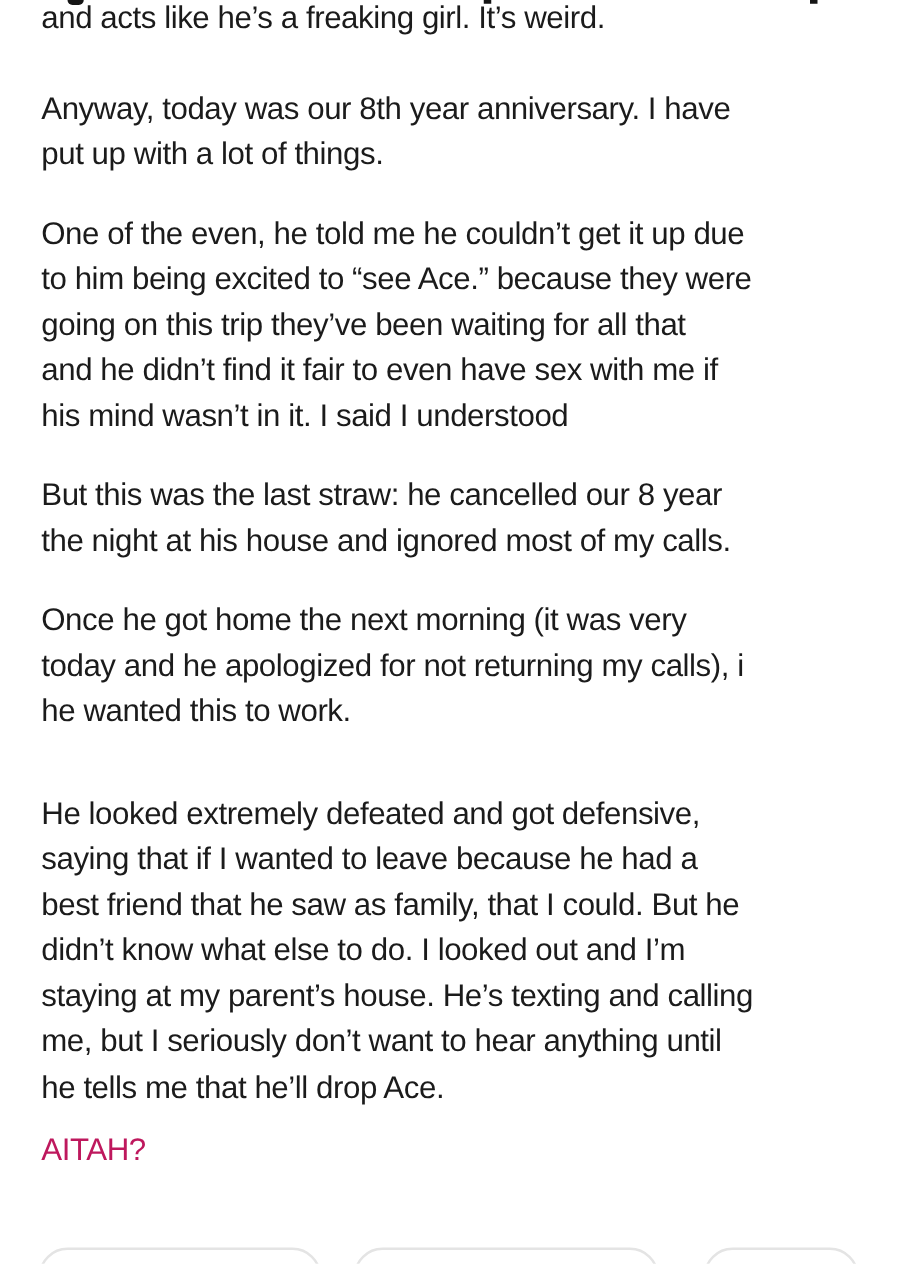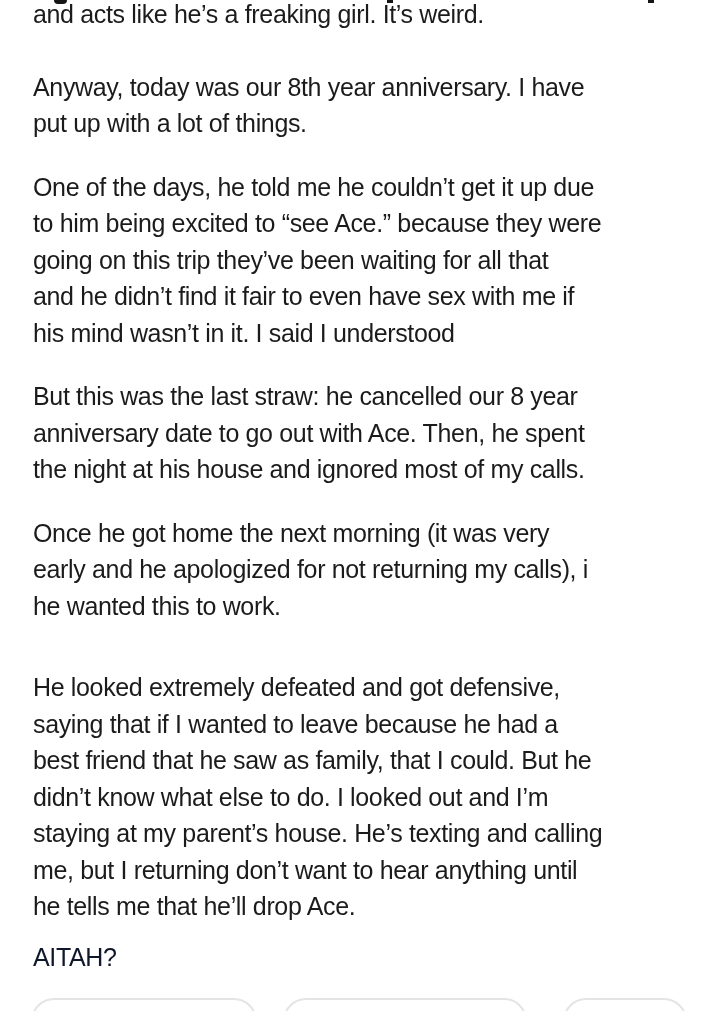--- a/index.html
+++ b/index.html
@@ -25,21 +25,21 @@
     font-size: 25px;
     line-height: 36.5px;
     letter-spacing: -0.35px;
   }
   .para { margin: 0 0 27px 0; }
   .para.gap-lg { margin-bottom: 36px; }
   .para.gap-sm { margin-bottom: 14px; margin-top: 45px; }
   .line { display: block; white-space: nowrap; }
 
   .question {
-    color: #0f172a;
+    color: #be185d;
     font-size: 25px;
     line-height: 36.5px;
     letter-spacing: -0.35px;
   }
 
   
   .frag {
     position: absolute;
     top: 0;
     background: #151515;
@@ -79,46 +79,45 @@
   <p class="para gap-lg">
     <span class="line">and acts like he’s a freaking girl. It’s weird.</span>
   </p>
 
   <p class="para">
     <span class="line">Anyway, today was our 8th year anniversary. I have</span>
     <span class="line">put up with a lot of things.</span>
   </p>
 
   <p class="para">
-    <span class="line">One of the days, he told me he couldn’t get it up due</span>
+    <span class="line">One of the even, he told me he couldn’t get it up due</span>
     <span class="line">to him being excited to “see Ace.” because they were</span>
     <span class="line">going on this trip they’ve been waiting for all that</span>
     <span class="line">and he didn’t find it fair to even have sex with me if</span>
     <span class="line">his mind wasn’t in it. I said I understood</span>
   </p>
 
   <p class="para">
     <span class="line">But this was the last straw: he cancelled our 8 year</span>
-    <span class="line">anniversary date to go out with Ace. Then, he spent</span>
     <span class="line">the night at his house and ignored most of my calls.</span>
   </p>
 
   <p class="para">
     <span class="line">Once he got home the next morning (it was very</span>
-    <span class="line">early and he apologized for not returning my calls), i</span>
+    <span class="line">today and he apologized for not returning my calls), i</span>
     <span class="line">he wanted this to work.</span>
   </p>
 
   <p class="para gap-sm">
     <span class="line">He looked extremely defeated and got defensive,</span>
     <span class="line">saying that if I wanted to leave because he had a</span>
     <span class="line">best friend that he saw as family, that I could. But he</span>
     <span class="line">didn’t know what else to do. I looked out and I’m</span>
     <span class="line">staying at my parent’s house. He’s texting and calling</span>
-    <span class="line">me, but I returning don’t want to hear anything until</span>
+    <span class="line">me, but I seriously don’t want to hear anything until</span>
     <span class="line">he tells me that he’ll drop Ace.</span>
   </p>
 
   <p class="para question">AITAH?</p>
 
 </div>
 
 <div class="chip chip-1"></div>
 <div class="chip chip-2"></div>
 <div class="chip chip-3"></div>

